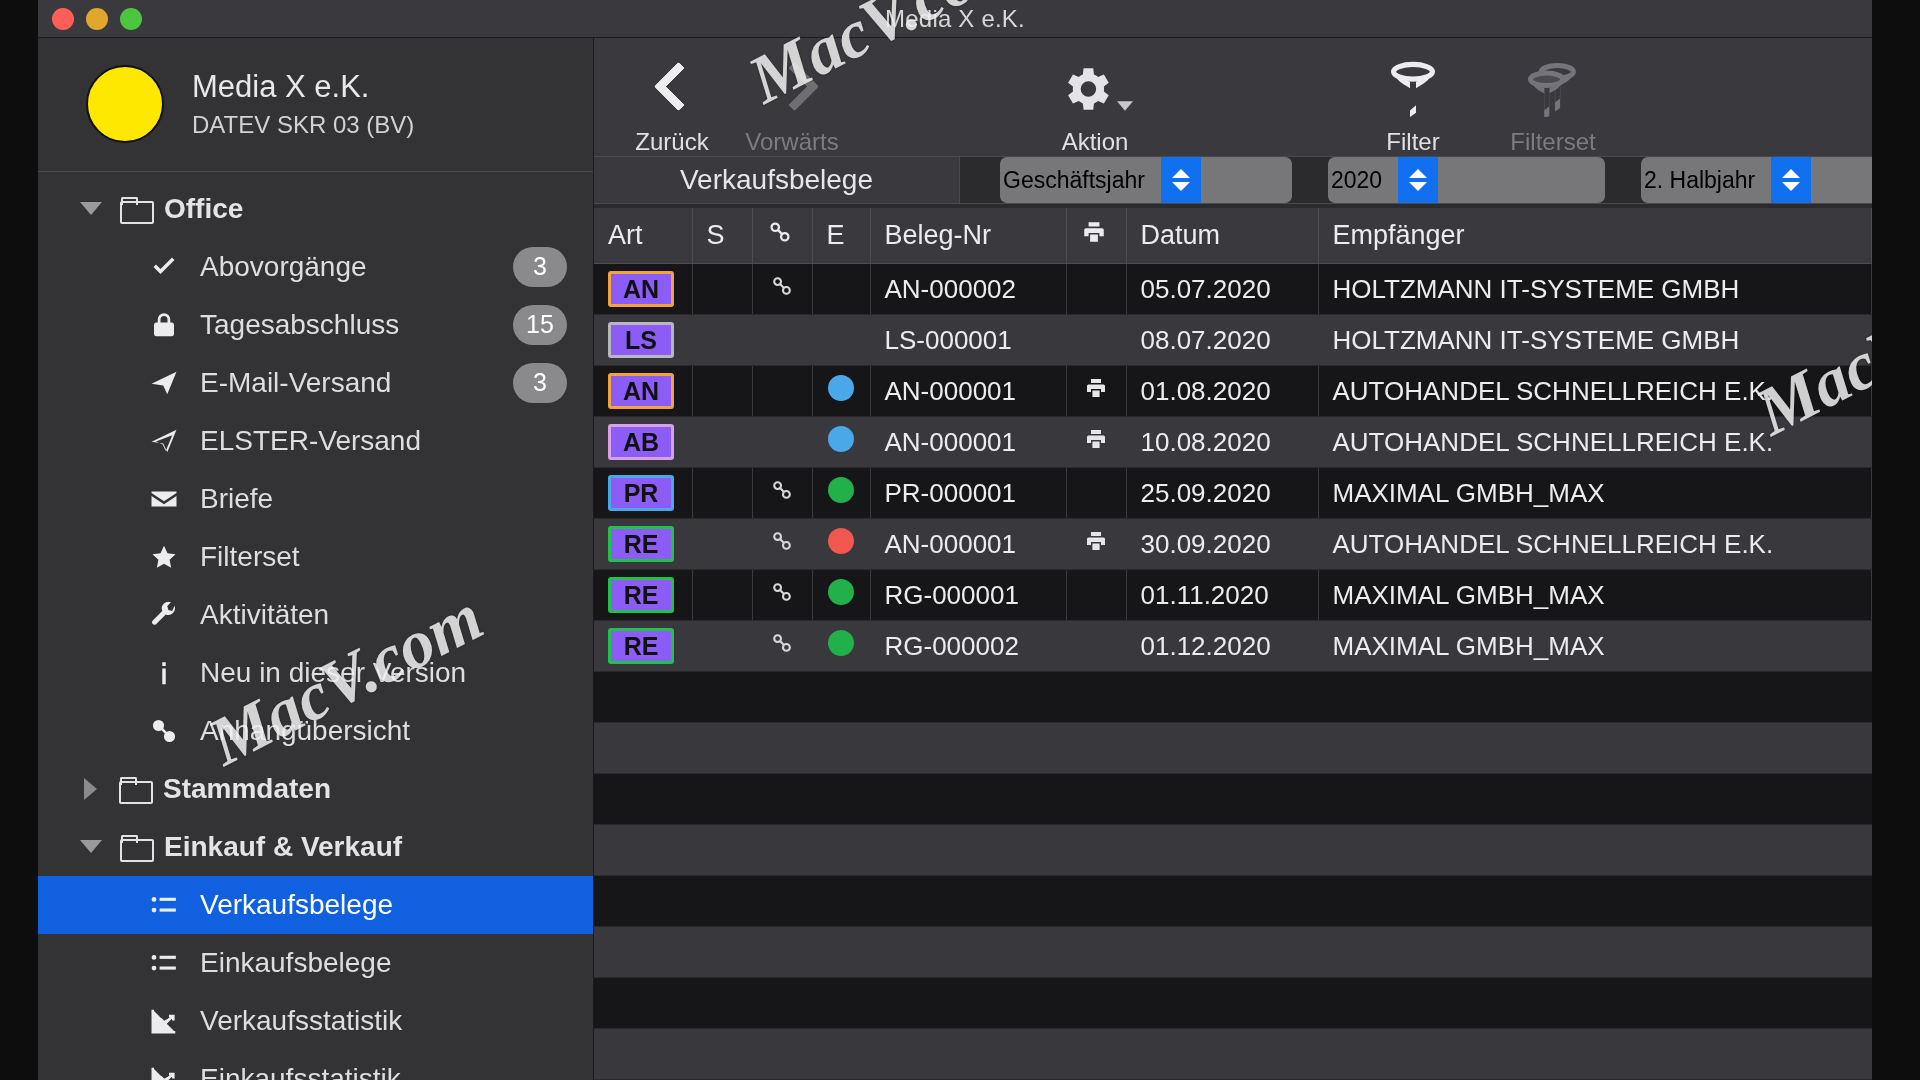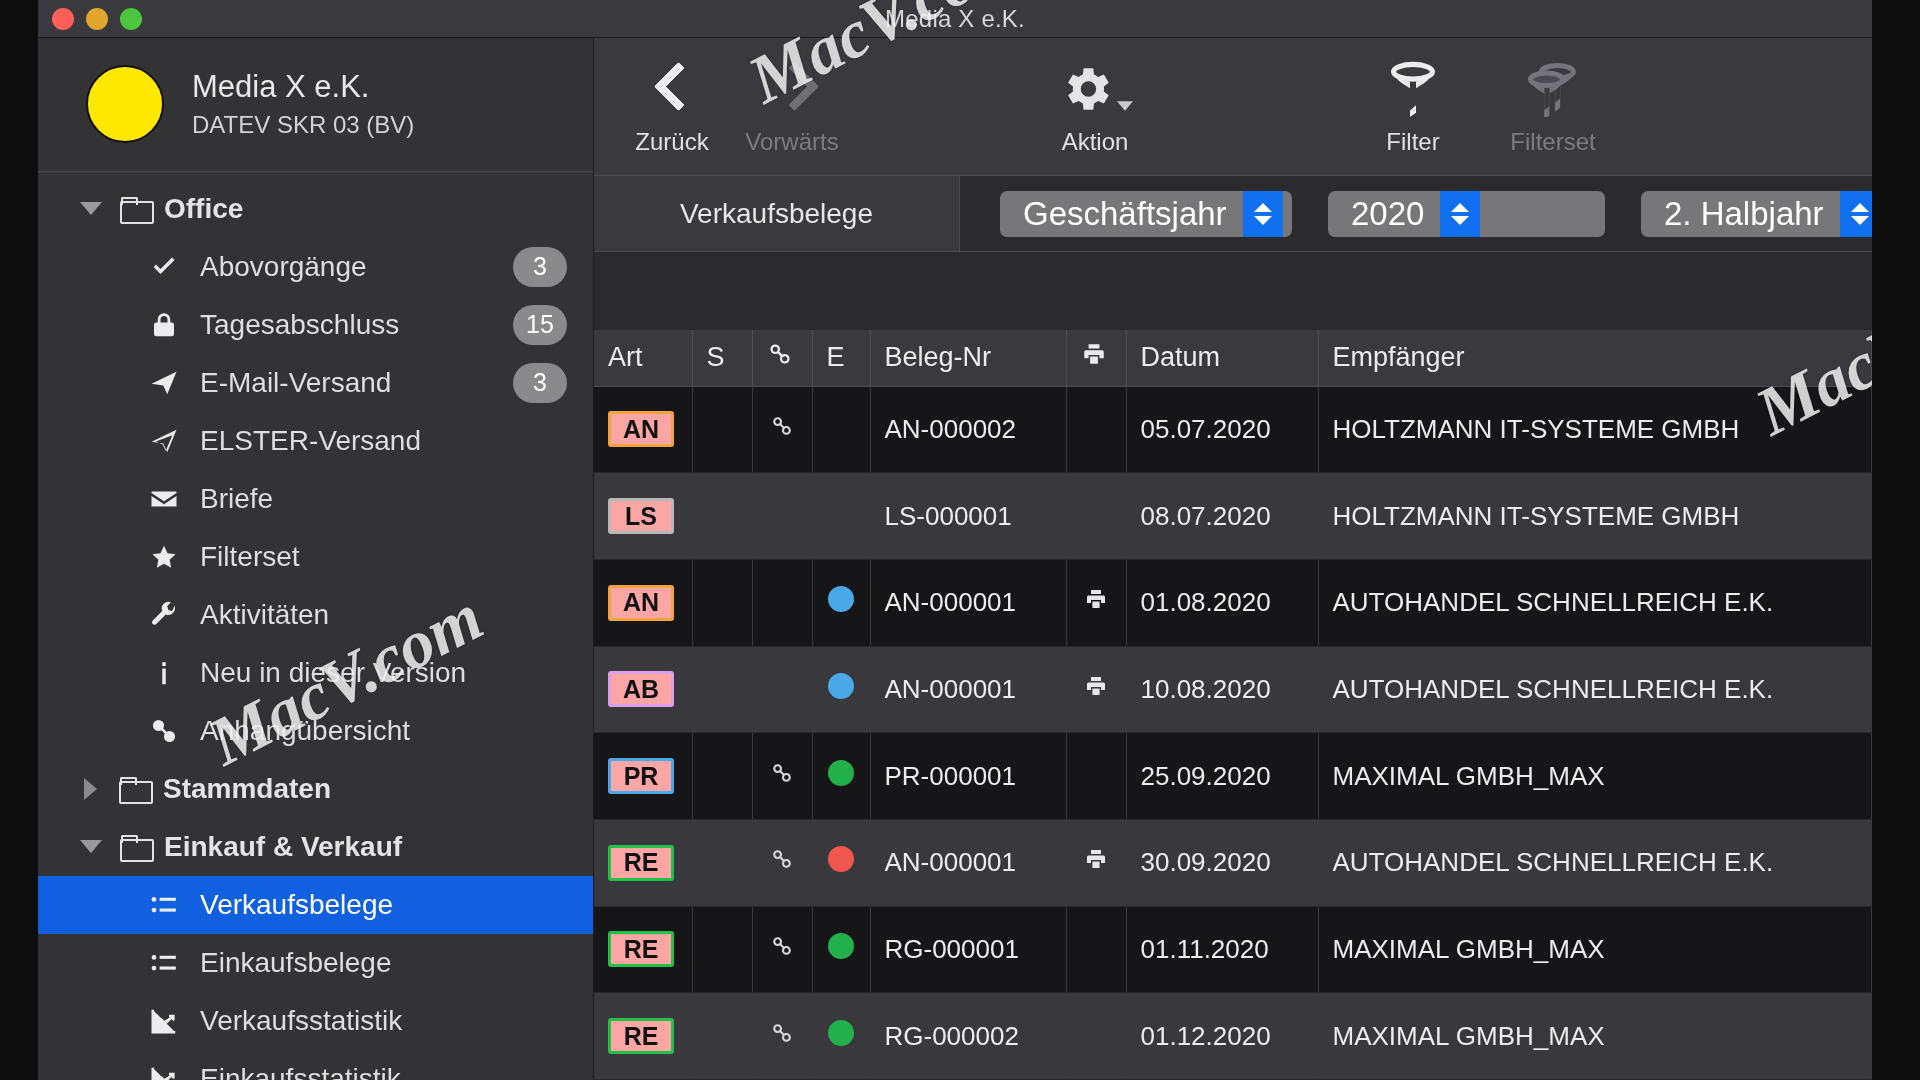--- a/index.html
+++ b/index.html
@@ -194,22 +194,22 @@
     flex: 1 1 auto; display: flex; align-items: center;
     gap: 36px; padding-left: 40px;
   }
   .popup {
     height: 46px; background: #77777a;
     border-radius: 7px; display: flex; align-items: stretch;
     overflow: hidden; position: relative;
   }
   .popup .pv {
     display: flex; align-items: center;
-    padding: 0 16px 0 23px;
-    font-size: 33px; color: #ffffff; white-space: nowrap;
+    padding: 0 16px 0 3px;
+    font-size: 23px; color: #000000; white-space: nowrap;
   }
   .popup .stepper {
     width: 40px; background: #1070f0;
     display: flex; flex-direction: column;
     align-items: center; justify-content: center;
     gap: 4px; flex: 0 0 40px;
   }
   .stepper .up, .stepper .dn {
     width: 0; height: 0;
   }
@@ -222,21 +222,21 @@
     border-top: 9px solid #fff;
   }
   #pop-gj  { width: 292px; }
   #pop-yr  { width: 277px; }
   #pop-hj  { width: 262px; }
 
   
   #gapstrip { height: 78px; background: #2b2b2d; }
 
   
-  #table-wrap { flex: 1 1 auto; background: #141416; display: flex; }
+  #table-wrap { flex: 1 1 auto; background: #141416; display: flex; flex-direction: column; }
   table#belege { border-collapse: collapse; width: 100%; table-layout: fixed; }
   table#belege th {
     background: #3a3a3e;
     color: #ececee; font-size: 27px; font-weight: normal;
     text-align: left; height: 56px;
     padding: 0 14px;
     border-right: 1px solid #4e4e52;
     border-bottom: 1px solid #4e4e52;
   }
   table#belege td {
@@ -254,21 +254,21 @@
   .col-att { width: 60px; }
   .col-e   { width: 58px; }
   .col-nr  { width: 196px; }
   .col-pr  { width: 60px; }
   .col-dt  { width: 192px; }
   .col-emp { width: auto; }
 
   .arttag {
     display: inline-flex; align-items: center; justify-content: center;
     width: 66px; height: 36px;
-    background: #fca5a5; color: #111;
+    background: #8b5cf6; color: #111;
     font-size: 25px; font-weight: bold;
     border: 3px solid #888;
     border-radius: 3px;
   }
   .dot { display:inline-block; width: 26px; height: 26px; border-radius: 50%; }
 
   #table-filler { flex: 1 1 auto; background: #141416; }
   .filler-row { height: 51px; border-bottom: 1px solid #2a2a2c; }
   .filler-row.even { background: #39393d; }
   .filler-row.odd  { background: #161618; }

